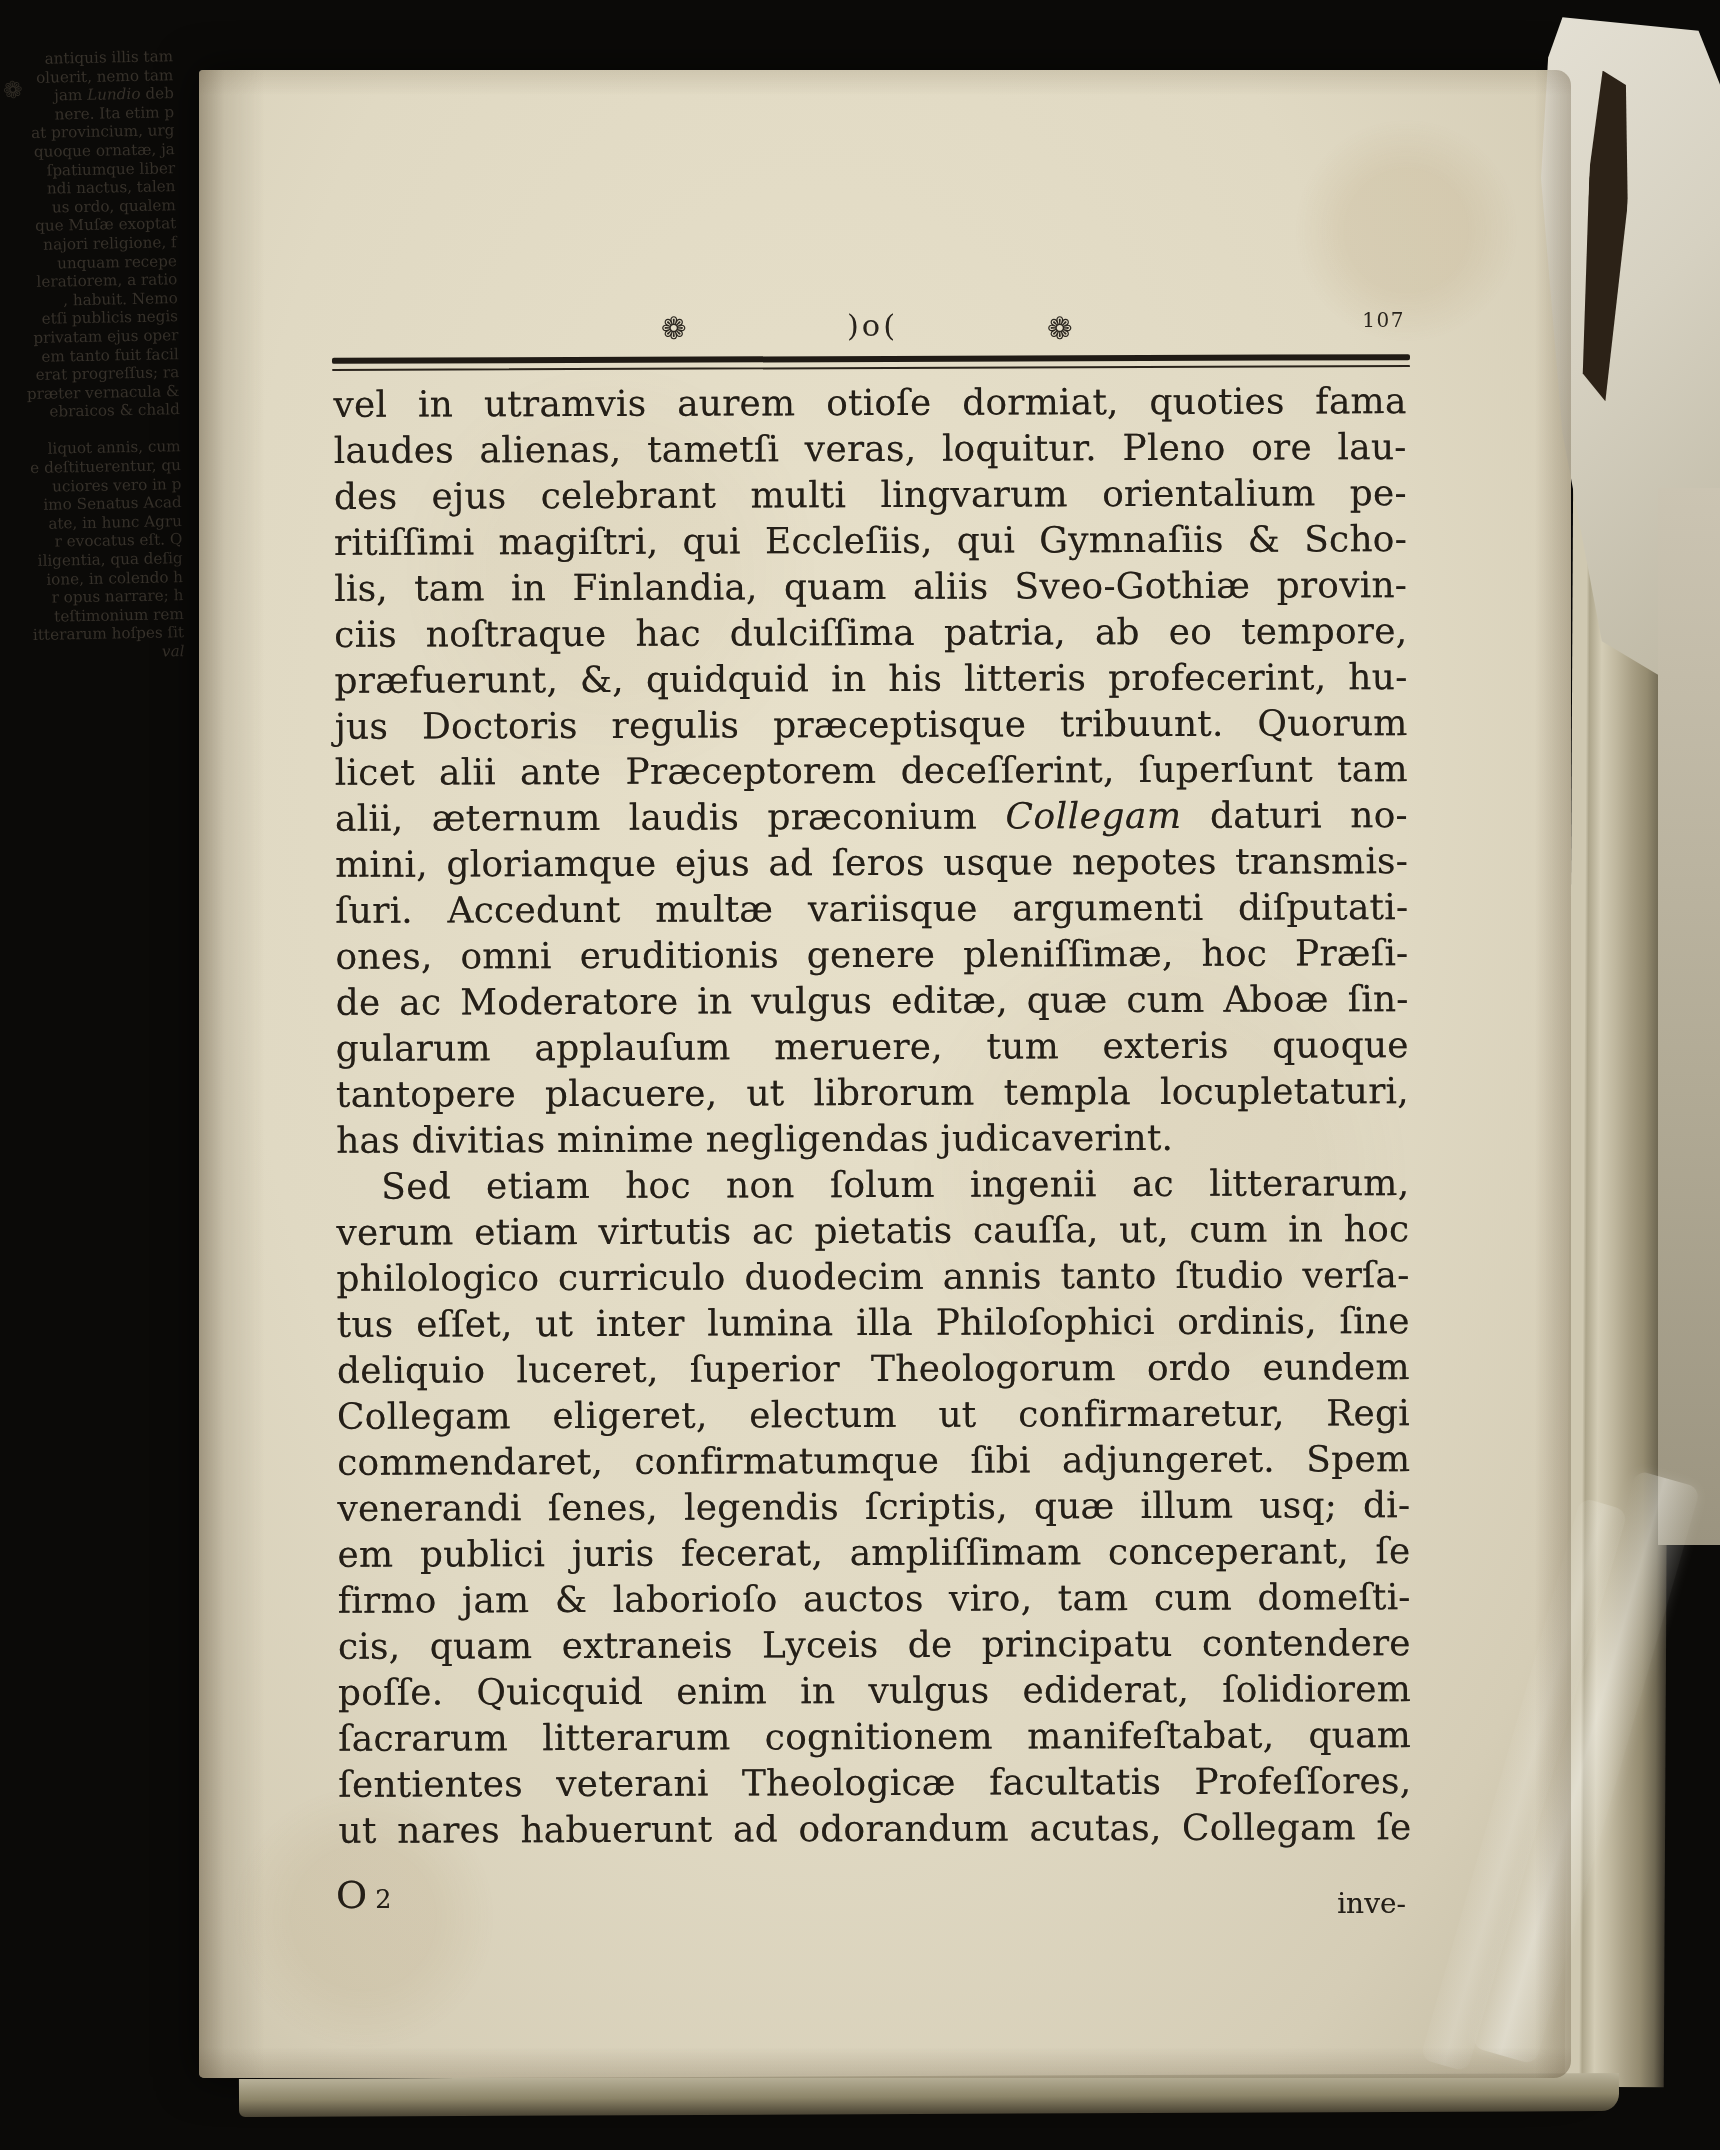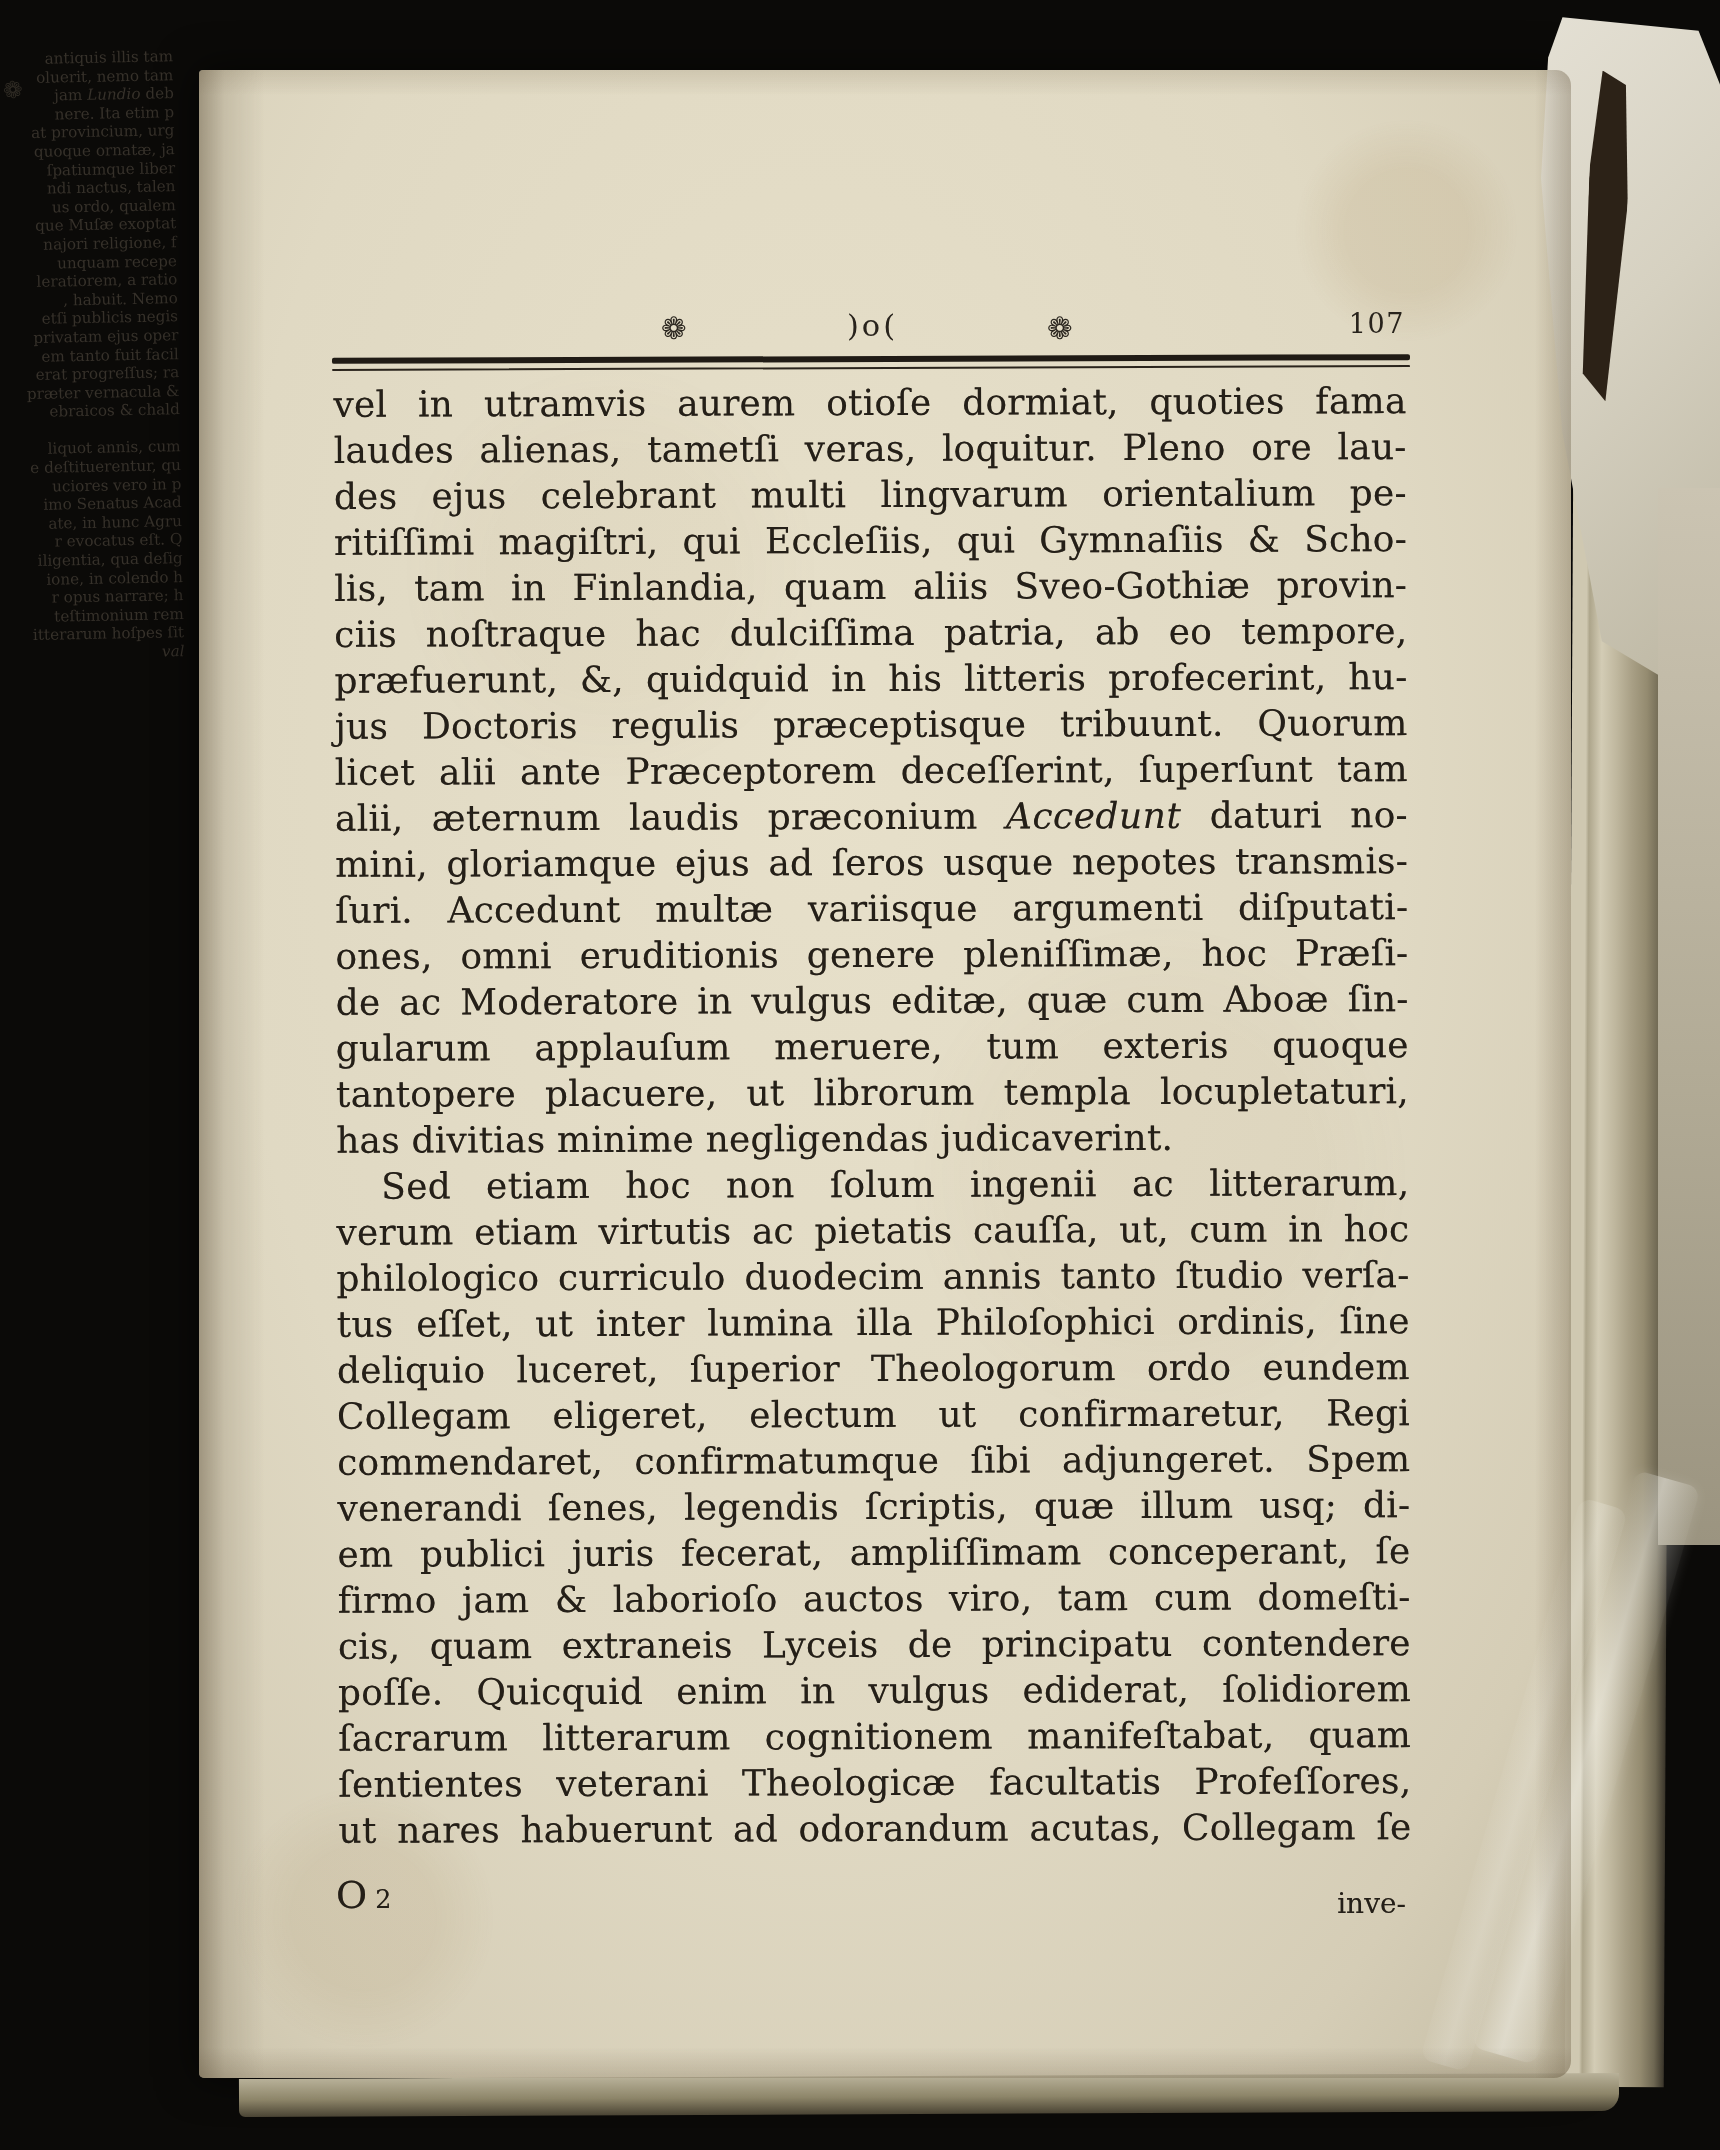--- a/index.html
+++ b/index.html
@@ -36,21 +36,21 @@
       radial-gradient(circle at 88% 8%, rgba(150,115,60,.18) 0 61px, transparent 112px),
       radial-gradient(circle at 12% 92%, rgba(140,110,60,.14) 0 71px, transparent 132px),
       radial-gradient(circle at 70% 55%, rgba(150,120,70,.07) 0 152px, transparent 254px),
       radial-gradient(circle at 30% 25%, rgba(150,120,70,.06) 0 122px, transparent 213px);}
 
   .page-header{position:absolute;left:137px;top:238px;width:1073px;height:46px;z-index:2;color:#28231c;}
   .orn{position:absolute;top:3px;font-family:"DejaVu Sans","Liberation Sans",sans-serif;font-size:30.5px;color:#2c2720;}
   .orn-l{left:325px;}
   .orn-r{left:711px;}
   .hmark{position:absolute;left:0;right:0;text-align:center;font-size:30.5px;letter-spacing:3px;}
-  .pageno{position:absolute;right:4.1px;top:0;font-size:27px;letter-spacing:1.5px;}
+  .pageno{position:absolute;right:4.1px;top:0;font-size:20px;letter-spacing:1.5px;}
 
   .header-rule{position:absolute;left:133px;top:286px;width:1078px;z-index:2;transform:rotate(-.2deg);}
   .header-rule .r1{height:5.6px;background:#201b15;border-radius:2px;}
   .header-rule .r2{height:2.5px;background:#2a241c;margin-top:5.1px;border-radius:1.5px;}
 
   .text-block{position:absolute;left:137px;top:310px;width:1073px;z-index:2;
     font-size:36px;line-height:46px;color:var(--ink,#241f18);
     letter-spacing:0.2px;transform:rotate(-.2deg);
     text-shadow:0 0 0.5px rgba(45,35,22,.55);}
   .line{text-align:justify;text-align-last:justify;text-justify:inter-word;}
@@ -212,21 +212,21 @@
     <div class="text-block">
         <div class="line">vel in utramvis aurem otioſe dormiat, quoties fama</div>
         <div class="line">laudes alienas, tametſi veras, loquitur. Pleno ore lau-</div>
         <div class="line">des ejus celebrant multi lingvarum orientalium pe-</div>
         <div class="line">ritiſſimi magiſtri, qui Eccleſiis, qui Gymnaſiis &amp; Scho-</div>
         <div class="line">lis, tam in Finlandia, quam aliis Sveo-Gothiæ provin-</div>
         <div class="line">ciis noſtraque hac dulciſſima patria, ab eo tempore,</div>
         <div class="line">præfuerunt, &amp;, quidquid in his litteris profecerint, hu-</div>
         <div class="line">jus Doctoris regulis præceptisque tribuunt. Quorum</div>
         <div class="line">licet alii ante Præceptorem deceſſerint, ſuperſunt tam</div>
-        <div class="line">alii, æternum laudis præconium <i>Accedunt</i> daturi no-</div>
+        <div class="line">alii, æternum laudis præconium <i>Collegam</i> daturi no-</div>
         <div class="line">mini, gloriamque ejus ad ſeros usque nepotes transmis-</div>
         <div class="line">ſuri. Accedunt multæ variisque argumenti diſputati-</div>
         <div class="line">ones, omni eruditionis genere pleniſſimæ, hoc Præſi-</div>
         <div class="line">de ac Moderatore in vulgus editæ, quæ cum Aboæ ſin-</div>
         <div class="line">gularum applauſum meruere, tum exteris quoque</div>
         <div class="line">tantopere placuere, ut librorum templa locupletaturi,</div>
         <div class="line last">has divitias minime negligendas judicaverint.</div>
         <div class="line indent">Sed etiam hoc non ſolum ingenii ac litterarum,</div>
         <div class="line">verum etiam virtutis ac pietatis cauſſa, ut, cum in hoc</div>
         <div class="line">philologico curriculo duodecim annis tanto ſtudio verſa-</div>

